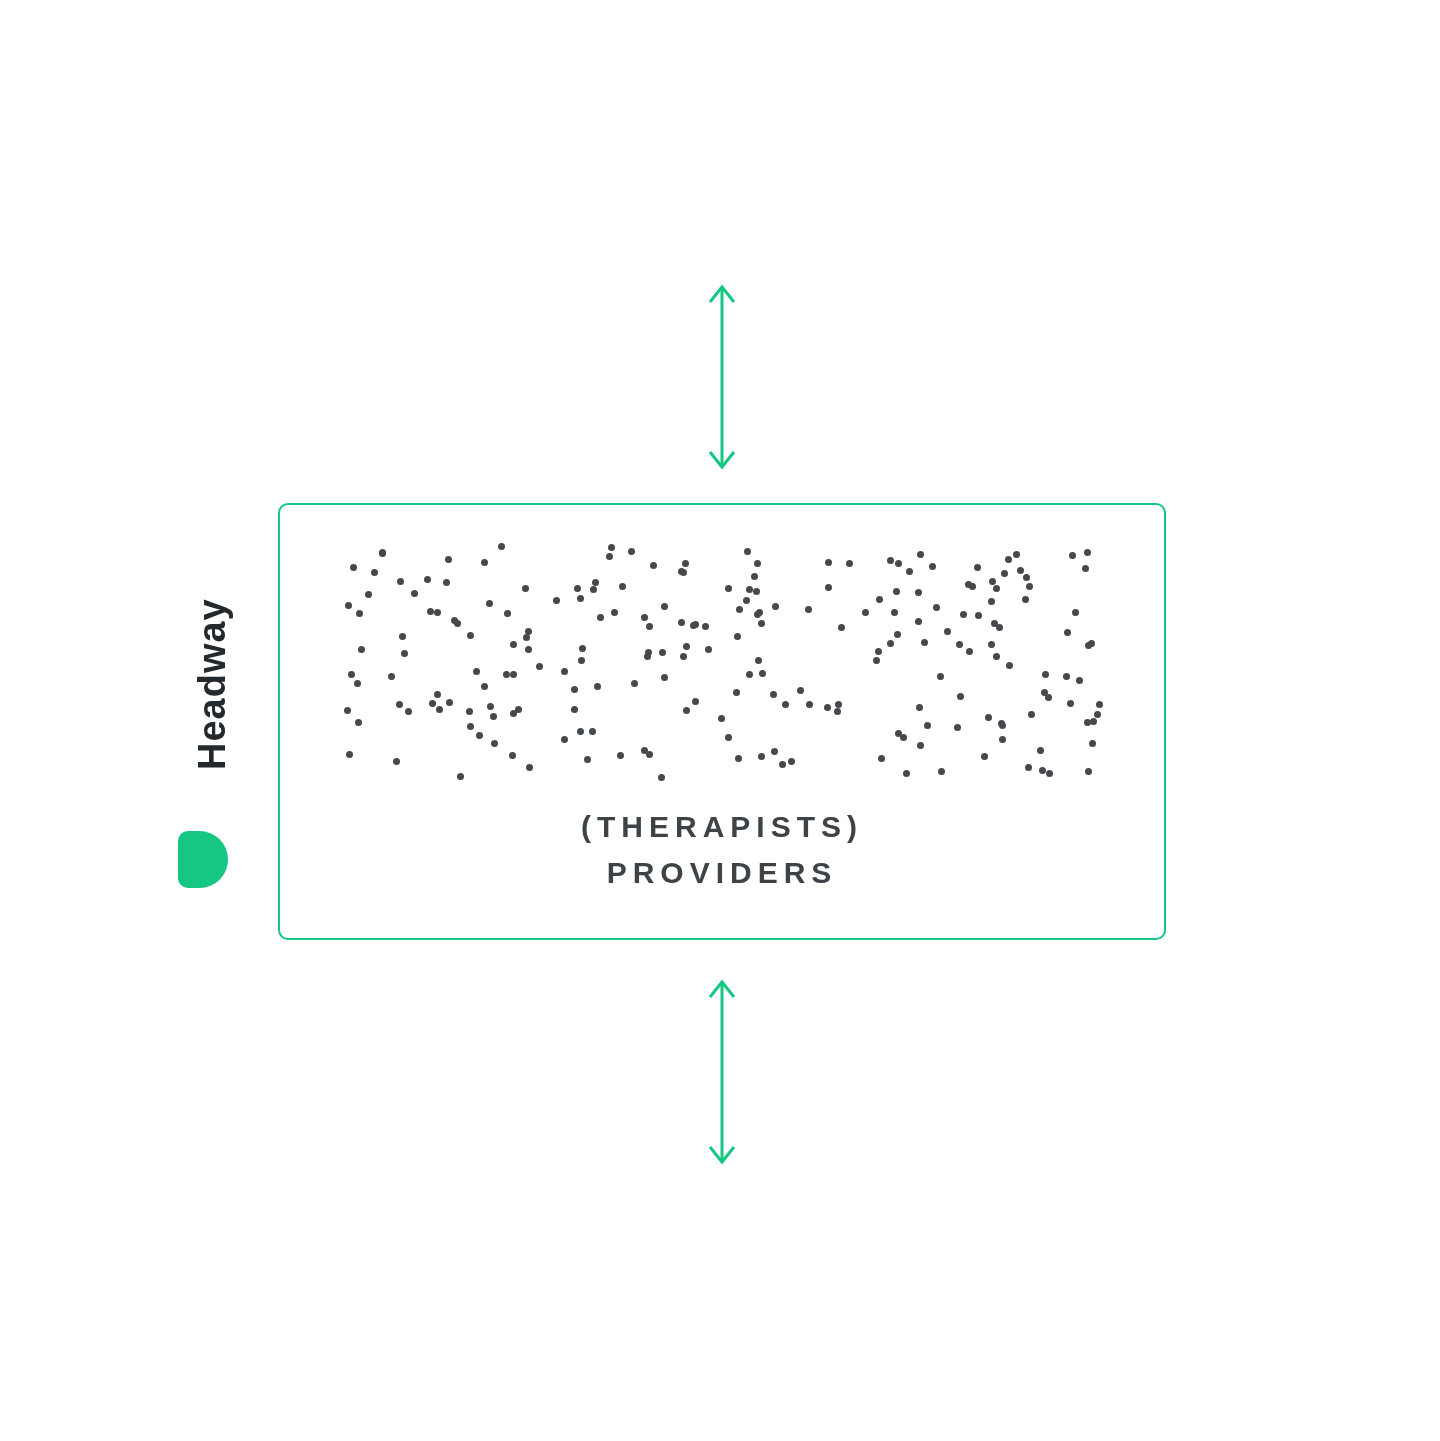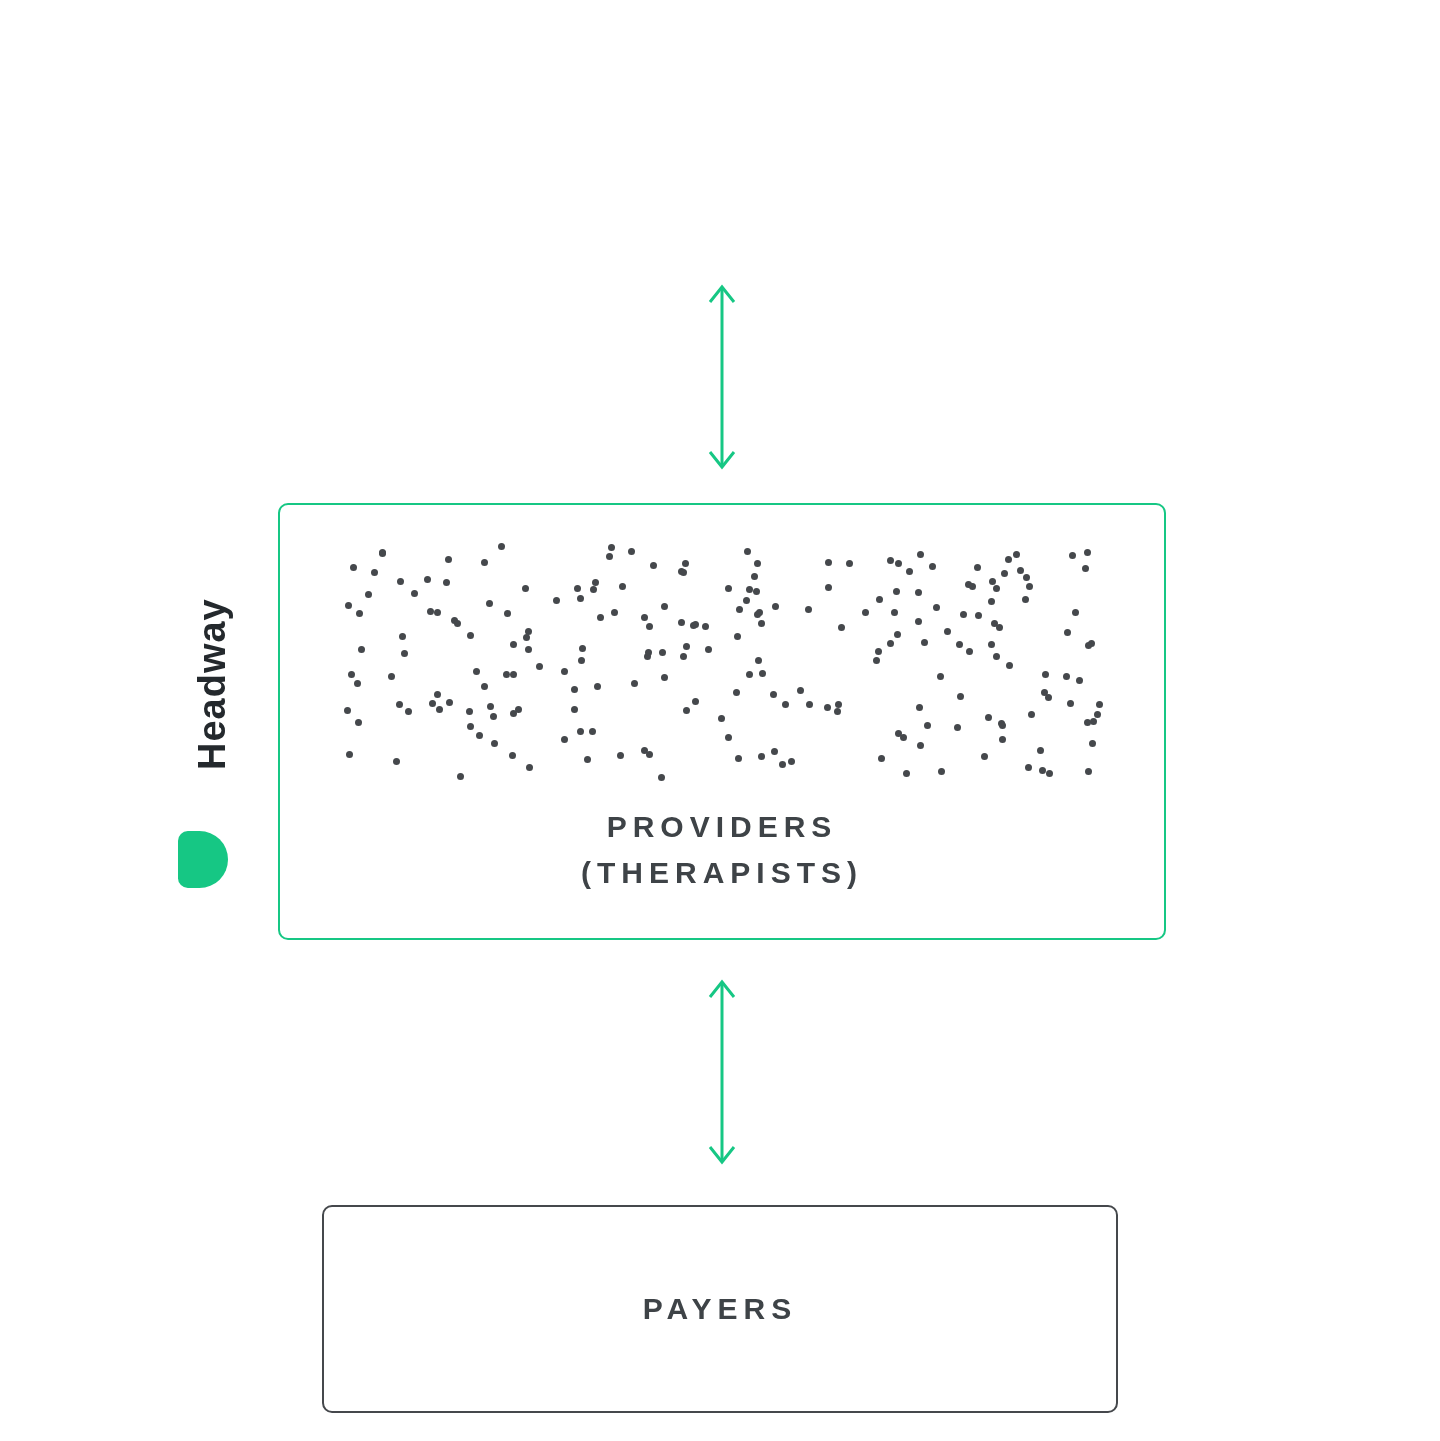--- a/index.html
+++ b/index.html
@@ -337,34 +337,31 @@
         <div class="dot" style="left: 171px; top: 163px;"></div>
         <div class="dot" style="left: 480px; top: 161px;"></div>
         <div class="dot" style="left: 192px; top: 120px;"></div>
         <div class="dot" style="left: 641px; top: 171px;"></div>
         <div class="dot" style="left: 61px; top: 165px;"></div>
         <div class="dot" style="left: 428px; top: 60px;"></div>
         <div class="dot" style="left: 652px; top: 81px;"></div>
         <div class="dot" style="left: 732px; top: 134px;"></div>
       </div>
     <div class="providers-labels">
+      <span class="node-label">(THERAPISTS)</span>
       <span class="node-label">PROVIDERS</span>
-      <span class="node-label">(THERAPISTS)</span>
     </div>
   </div>
 
   <div class="arrow arrow-bottom">
     <svg width="40" height="192" viewBox="0 0 40 192" fill="none">
       <line x1="20" y1="7" x2="20" y2="185" stroke="currentColor" stroke-width="3"></line>
       <polyline points="8,21 20,6 32,21" fill="none" stroke="currentColor" stroke-width="3"></polyline>
       <polyline points="8,171 20,186 32,171" fill="none" stroke="currentColor" stroke-width="3"></polyline>
     </svg>
   </div>
 
-  <div class="node-box box-payers">
-    <span class="node-label">PAYERS</span>
-  </div>
 
   <div class="brand-vertical">Headway</div>
 
   <div class="brand-mark"></div>
 
 </div>
 
 </body></html>

